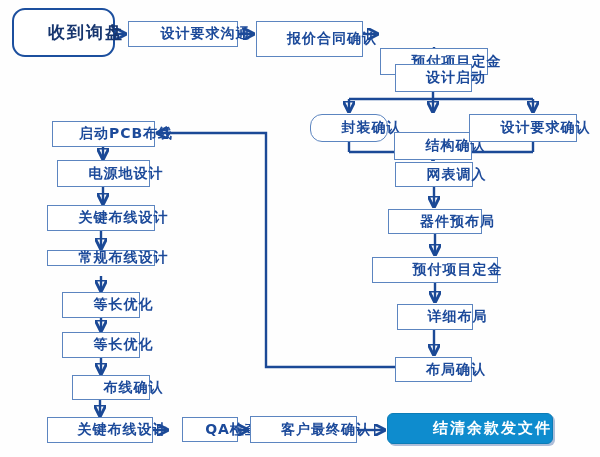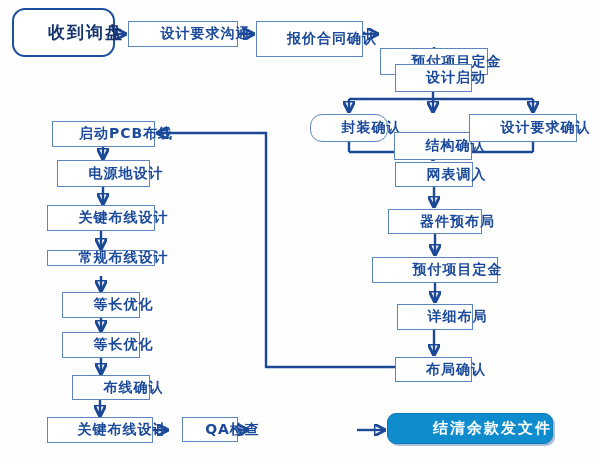--- a/index.html
+++ b/index.html
@@ -142,16 +142,17 @@
   <div class="node" style="left:62px; top:292px; width:78px; height:26px;">等长优化</div>
 
   <div class="node" style="left:62px; top:332px; width:78px; height:26px;">等长优化</div>
 
   <div class="node" style="left:72px; top:375px; width:78px; height:25px;">布线确认</div>
 
   <div class="node" style="left:47px; top:417px; width:106px; height:26px;">关键布线设计</div>
 
   <div class="node" style="left:182px; top:417px; width:56px; height:25px;">QA检查</div>
 
+  <div class="node" style="left:250px; top:416px; width:107px; height:27px;">客户最终确认</div>
 
-  <div class="node final" style="left:387px; top:413px; width:166px; height:31px;">结清余款发文件</div>
+  <div class="node final" style="left:387px; top:413px; width:166px; height:31px;border-radius:6px;">结清余款发文件</div>
 
 </div>
 
 </body></html>

